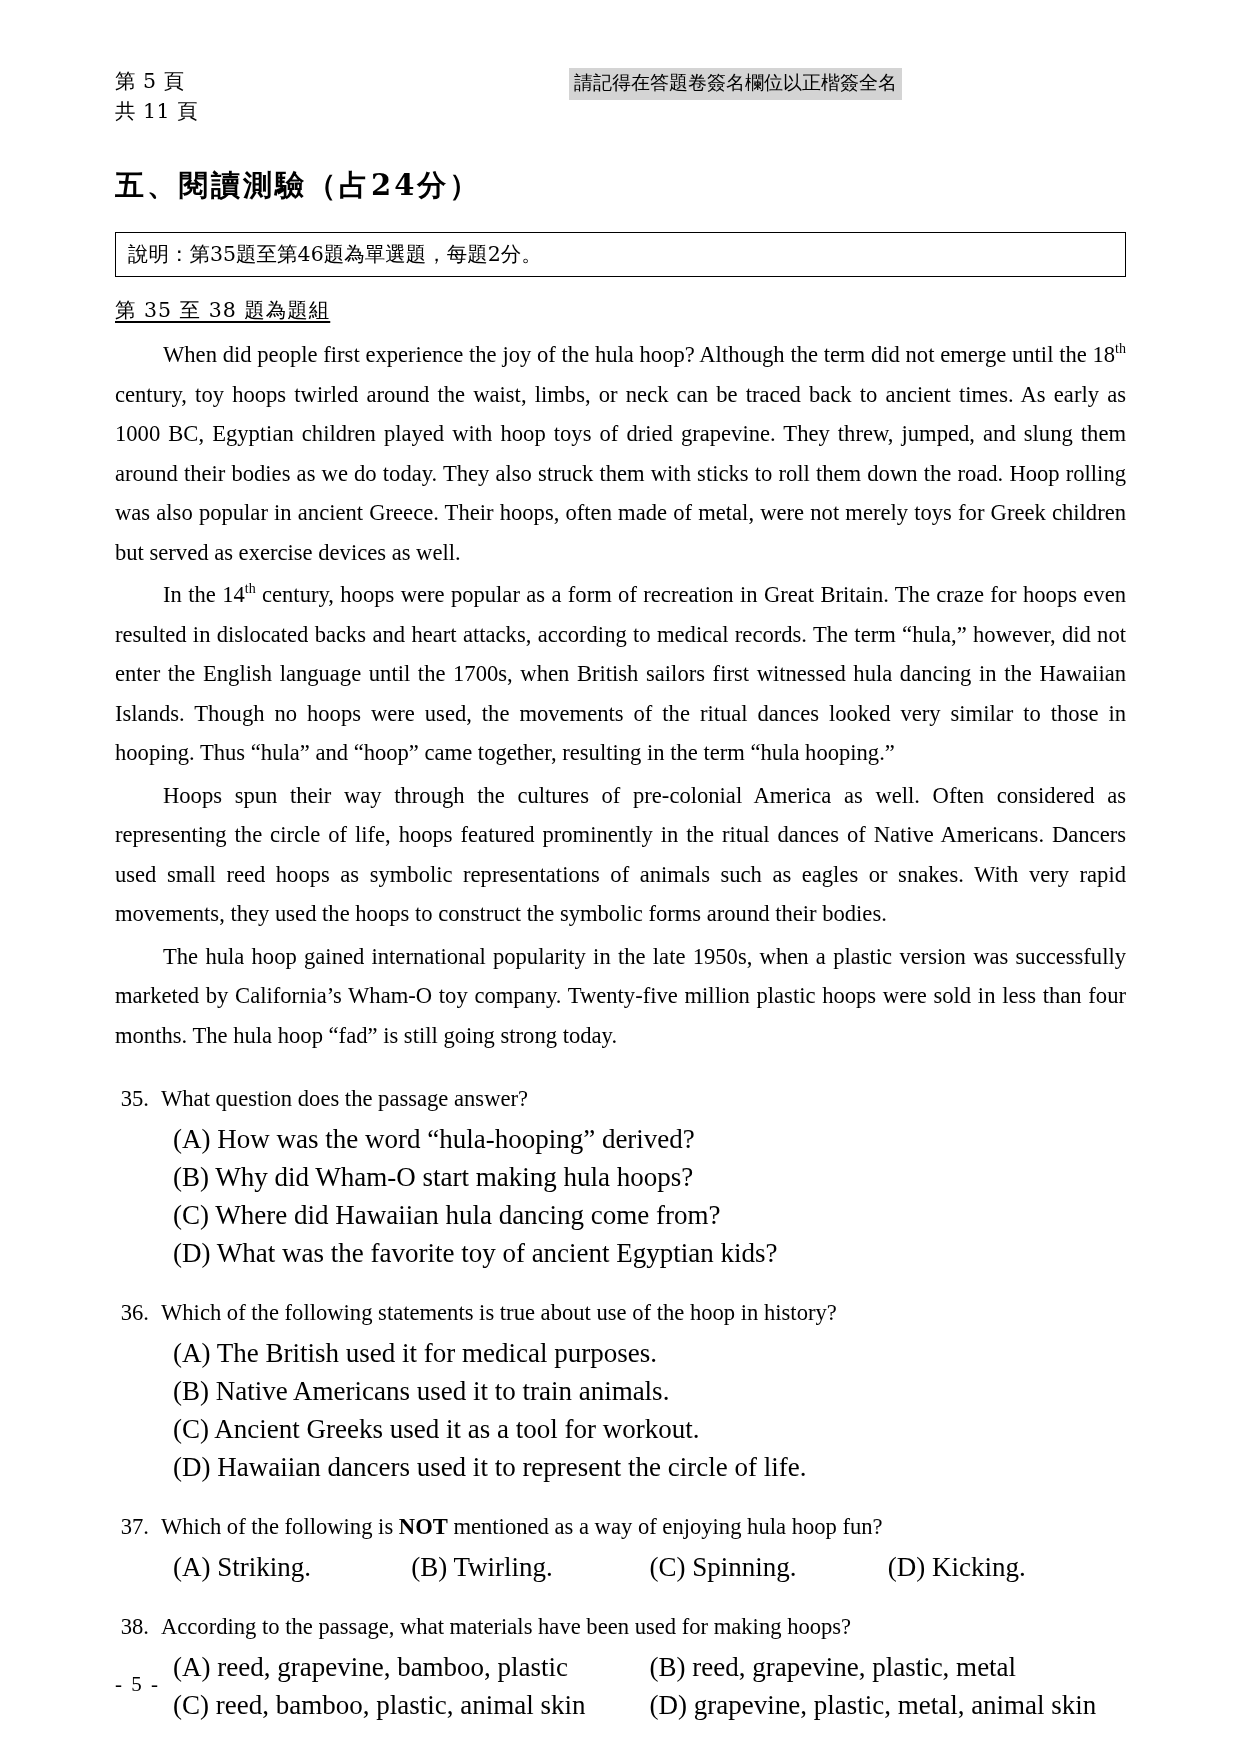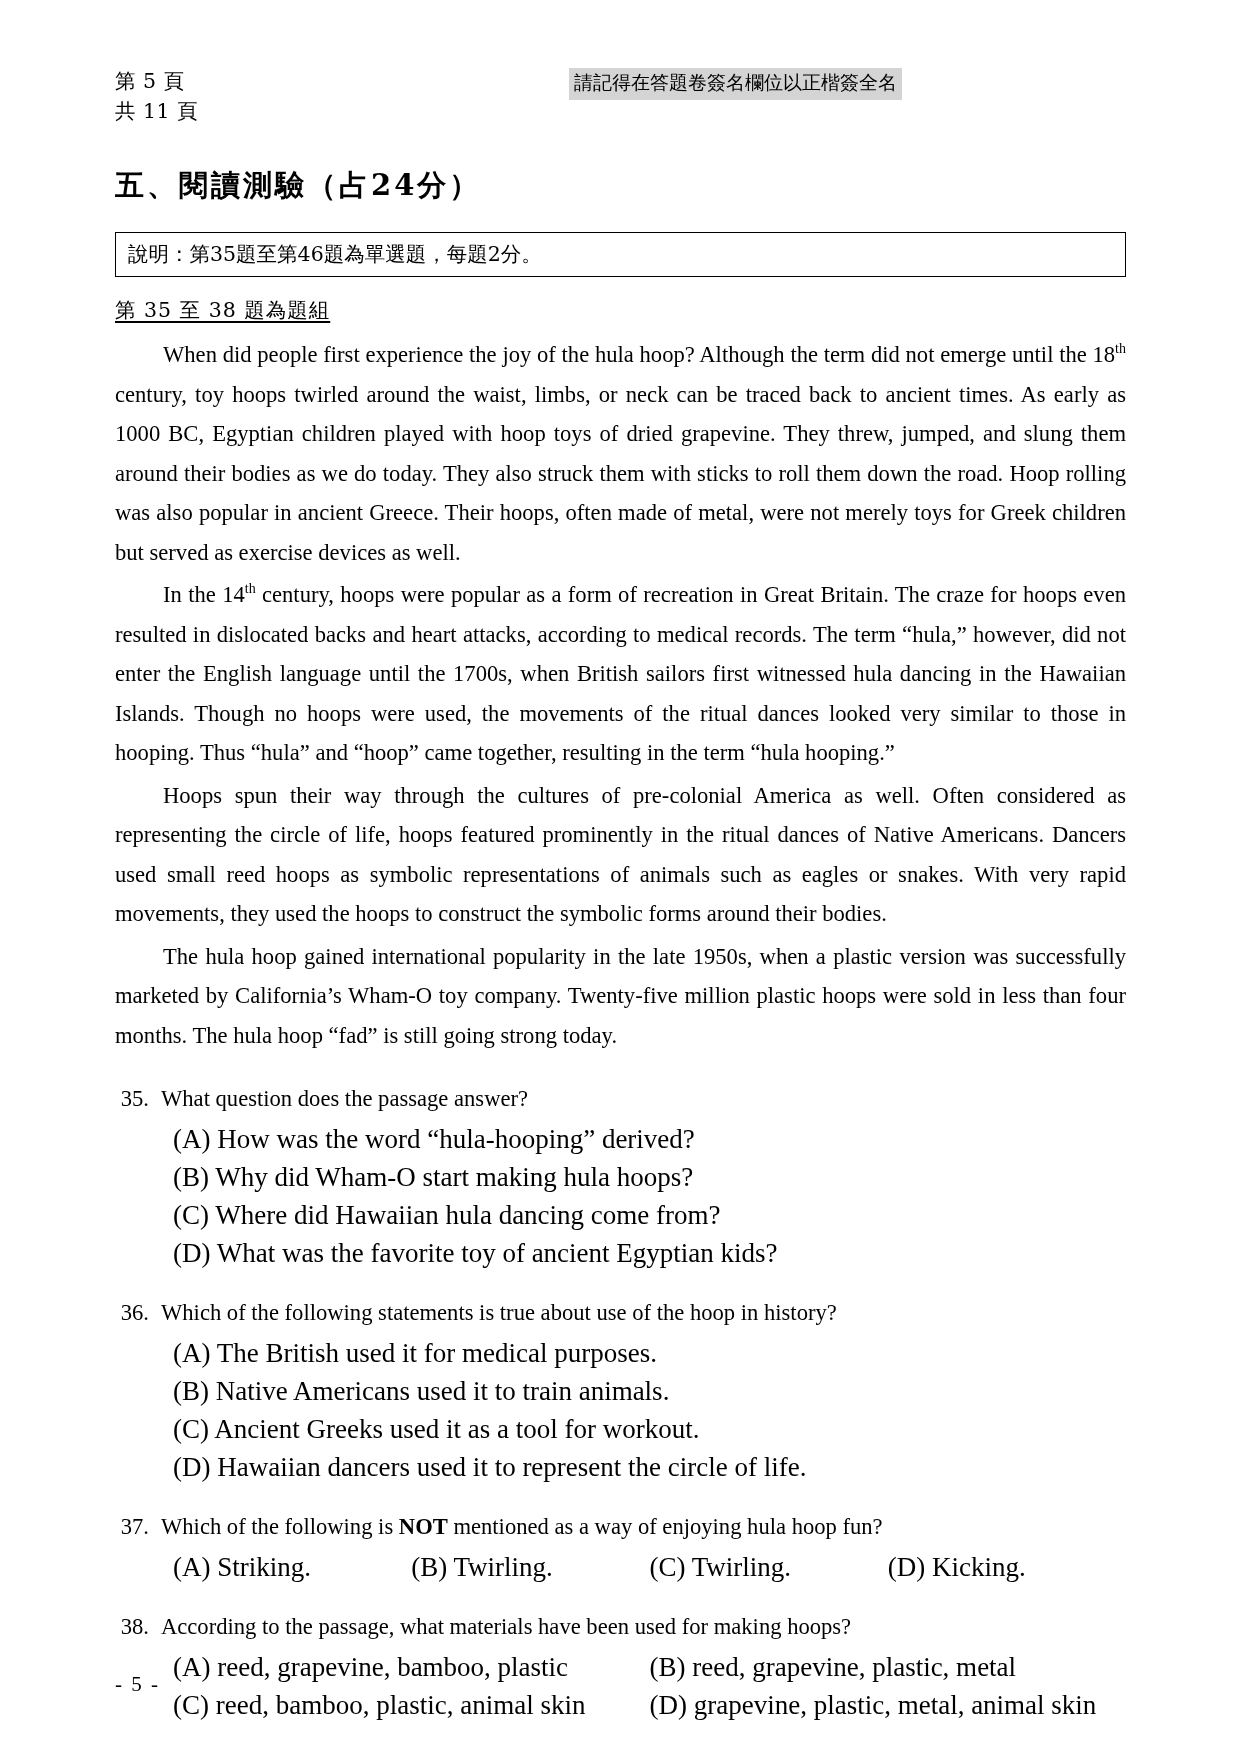--- a/index.html
+++ b/index.html
@@ -229,21 +229,21 @@
     </div>
 
     <div class="qblock">
       <div class="qline">
         <span class="qnum">37.</span>
         <span class="qtext"><span>Which of the following is </span><b>NOT</b><span> mentioned as a way of enjoying hula hoop fun?</span></span>
       </div>
       <div class="opts-row4">
         <div class="opt">(A) Striking.</div>
         <div class="opt">(B) Twirling.</div>
-        <div class="opt">(C) Twirling.</div>
+        <div class="opt">(C) Spinning.</div>
         <div class="opt">(D) Kicking.</div>
       </div>
     </div>
 
     <div class="qblock">
       <div class="qline">
         <span class="qnum">38.</span>
         <span class="qtext"><span>According to the passage, what materials have been used for making hoops?</span></span>
       </div>
       <div class="opts-grid2">

